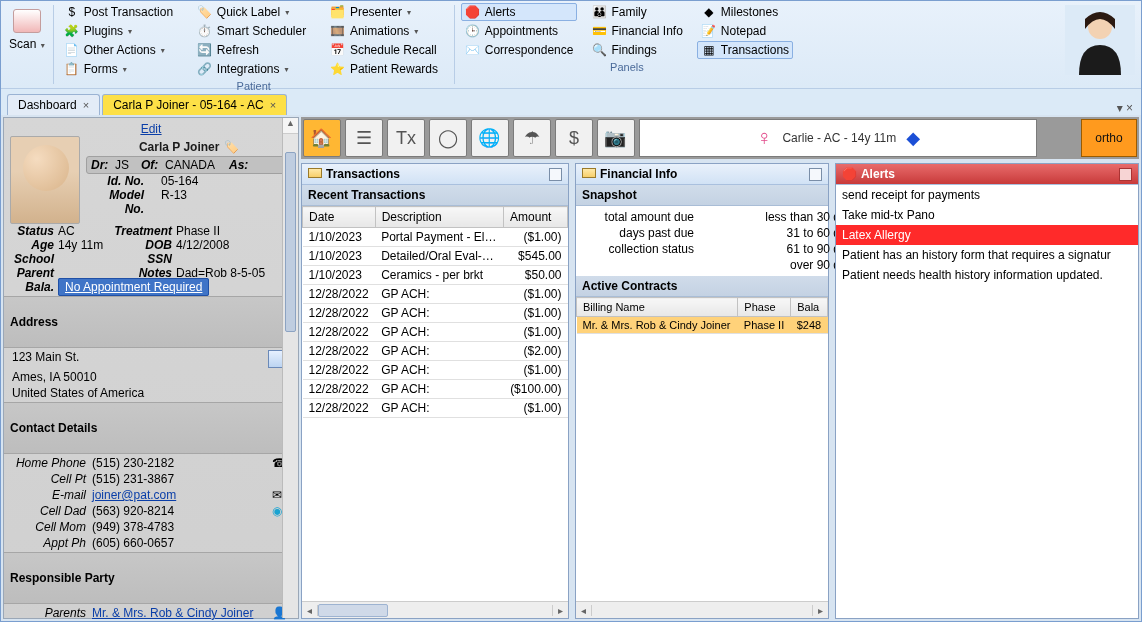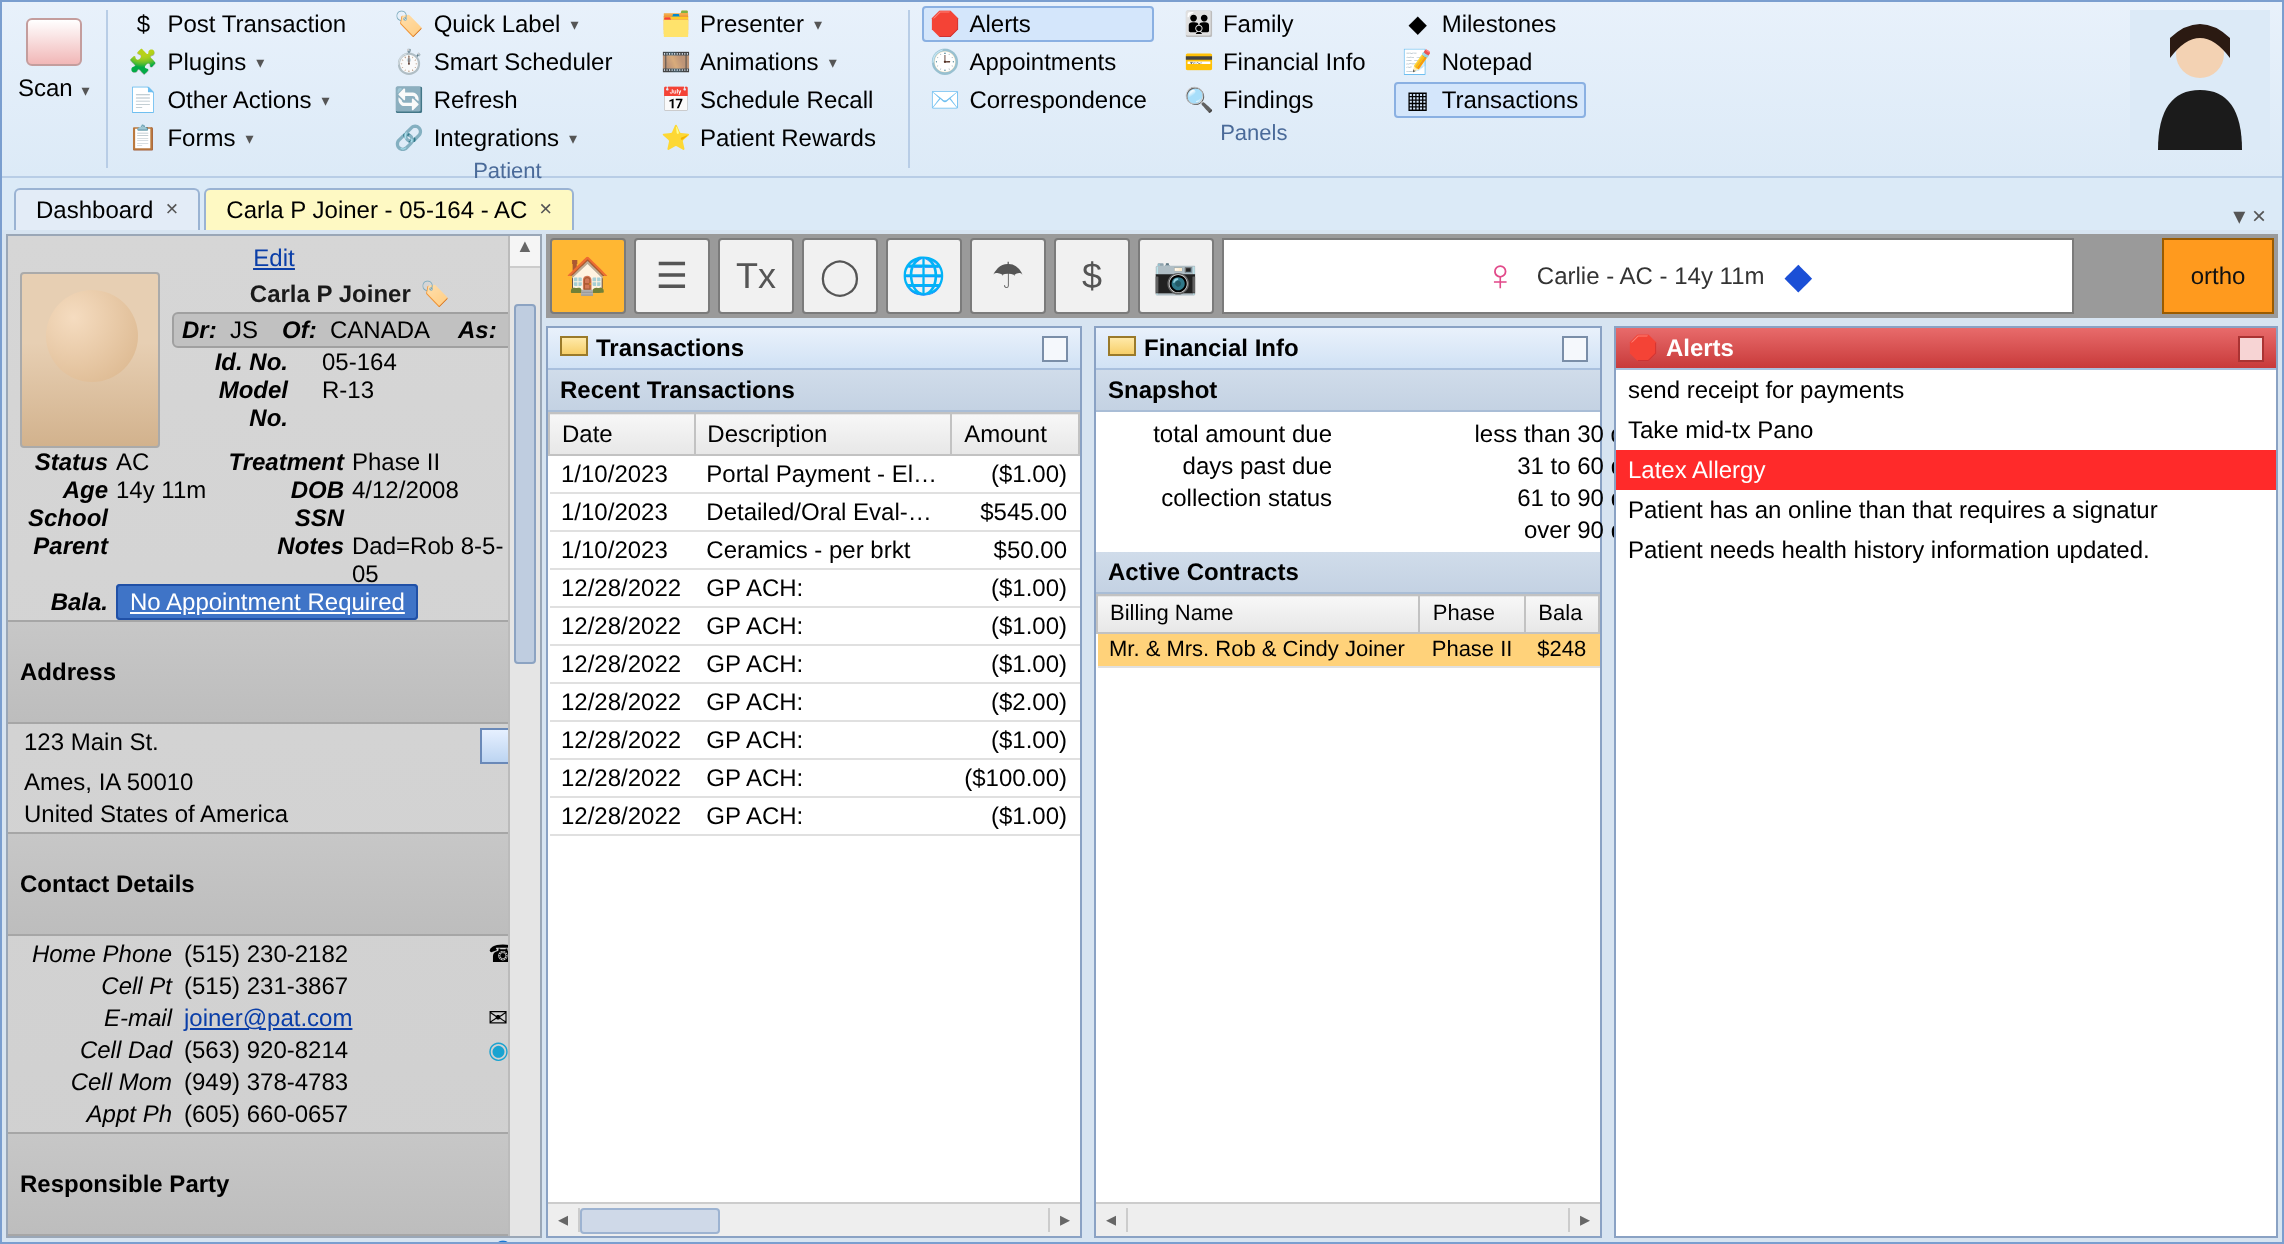--- a/index.html
+++ b/index.html
@@ -11,24 +11,24 @@
 .ritem{display:flex;align-items:center;gap:4px;padding:1px 4px;border-radius:2px;white-space:nowrap;cursor:pointer;}
 .ritem .ic{width:16px;height:16px;display:inline-flex;align-items:center;justify-content:center;font-size:12px;}
 .ritem .dd{font-size:8px;color:#555;margin-left:1px;}
 .ribbon .scan{flex-direction:column;align-items:center;padding:8px 8px;}
 .ribbon .scan .sic{width:28px;height:24px;background:linear-gradient(#fff,#f1b7b7);border:1px solid #c49d9d;border-radius:3px;}
 .ribbon-sep{width:1px;background:#b8cde6;margin:4px 0;}
 .ribbon .avatar{position:absolute;right:6px;top:4px;width:70px;height:70px;}
 .tabstrip{display:flex;align-items:flex-end;height:24px;padding-left:6px;margin-top:2px;}
 .tab{padding:3px 10px;border:1px solid #9ab3d3;border-bottom:none;border-radius:3px 3px 0 0;margin-right:2px;display:flex;align-items:center;gap:6px;cursor:pointer;}
 .tab.inactive{background:#e3ecf7;}
-.tab.active{background:#fef9c3;margin-top:30px;}
+.tab.active{background:#fde047;margin-top:30px;}
 .tab .x{font-size:11px;color:#555;}
 .workarea{display:flex;height:calc(100% - 114px);background:#d7e4f1;padding:2px;gap:2px;}
-.leftpane{width:268px;background:linear-gradient(#d6d6d6,#d0d0d0);border:1px solid #9aa7b7;position:relative;display:flex;flex-direction:column;}
+.leftpane{width:296px;background:linear-gradient(#d6d6d6,#d0d0d0);border:1px solid #9aa7b7;position:relative;display:flex;flex-direction:column;}
 .patientcard{padding:4px 6px 2px 6px;display:flex;flex-direction:column;}
 .pc-edit{text-align:center;text-decoration:underline;color:#223;}
 .pc-top{display:flex;gap:6px;}
 .pc-photo{width:70px;height:88px;background:linear-gradient(#e7cfb3 40%,#d2b28d);border:1px solid #aaa;border-radius:2px;position:relative;overflow:hidden;}
 .pc-photo::after{content:"";position:absolute;left:12px;top:8px;width:46px;height:46px;border-radius:50%;background:radial-gradient(circle at 30% 30%,#f5dcc0,#d9b48a);}
 .pc-name{font-size:17px;font-weight:bold;color:#1a1a1a;text-align:center;}
 .pc-kv{display:grid;grid-template-columns:62px auto;padding:0 0 0 2px;gap:11px;}
 .pc-kv .k{font-weight:bold;font-style:italic;text-align:right;padding-right:6px;}
 .pc-kv2{display:grid;grid-template-columns:48px 54px 64px auto;}
 .pc-kv2 .k{font-weight:bold;font-style:italic;text-align:right;padding-right:4px;}
@@ -470,19 +470,19 @@
 
       <div class="panel alerts-panel" style="flex:1">
         <div class="ph">
             <span><span class="ic">🛑</span><span>Alerts</span></span>
             <span class="sqbox" style="border-color:#a33;background:#f7d4d4"></span>
           </div>
         <div id="alertsbody" style="flex:1;overflow:hidden">
             <div class="alert-item">send receipt for payments</div>
             <div class="alert-item">Take mid-tx Pano</div>
             <div class="alert-item alert-critical">Latex Allergy</div>
-            <div class="alert-item">Patient has an online than that requires a signatur</div>
+            <div class="alert-item">Patient has an history form that requires a signatur</div>
             <div class="alert-item">Patient needs health history information updated.</div>
           </div>
       </div>
     </div>
   </div>
 </div>
 
 </body></html>

